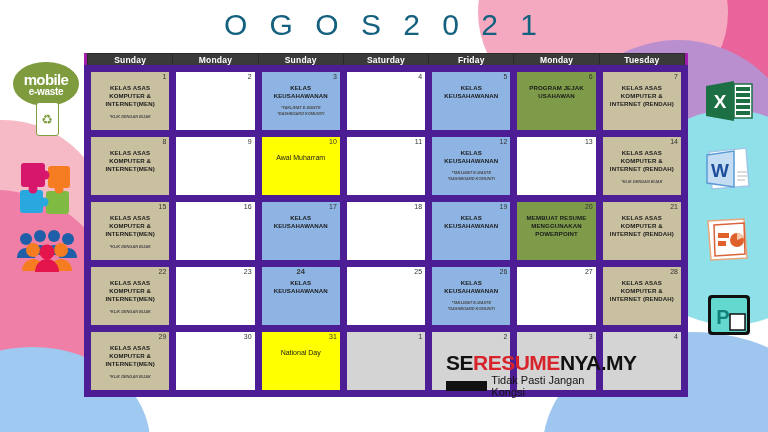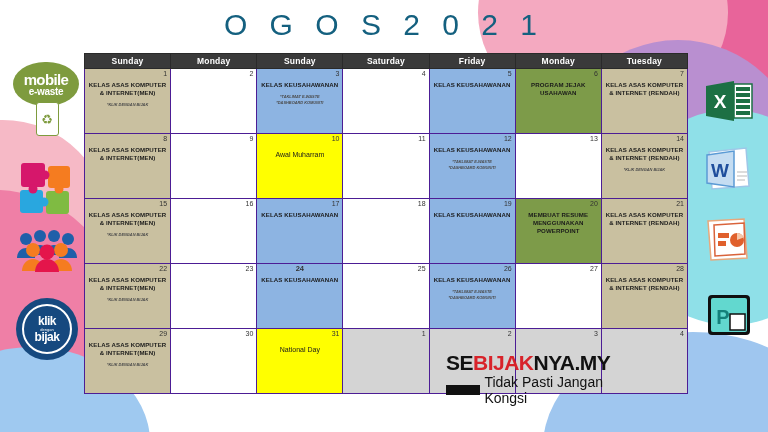--- a/index.html
+++ b/index.html
@@ -30,21 +30,21 @@
   }
 
   
   .cal { position:absolute; left:84px; top:53px; width:604px; height:340px;
          border-collapse:collapse; table-layout:fixed; background:#a21caf; }
   .cal th {
     background:#3a3a3a; color:#ffffff; font-size:8.5px; font-weight:bold;
     height:15px; border:1px solid #2a2a2a; text-align:center; letter-spacing:.2px;
   }
   .cal td {
-    border:1px solid #4c1d95; vertical-align:top; height:65px; position:relative;
+    border:7px solid #4c1d95; vertical-align:top; height:65px; position:relative;
     padding:1px 3px 2px 3px; background:#ffffff;
   }
   .daynum { font-size:7px; color:#333; text-align:right; line-height:8px; display:block; }
   .daynum.c { text-align:center; font-weight:bold; font-size:7.5px; }
   .ev { text-align:center; font-size:6.1px; font-weight:bold; color:#1a1a1a;
         line-height:8.2px; margin-top:3px; letter-spacing:.1px; }
   .ev2 { text-align:center; font-size:7px; color:#1a1a1a; line-height:9px; margin-top:7px; }
   .notes-blk { margin-top:5px; }
   .notes-blk div { text-align:center; font-size:3.9px; font-style:italic; font-weight:bold;
                    color:#4a4a4a; line-height:5.6px; }
@@ -55,21 +55,21 @@
   .bg-yellow{ background:#ffff00 !important; }
   .bg-gray { background:#d4d4d4 !important; }
   .bg-white{ background:#ffffff !important; }
 
   
   .sbn { position:absolute; left:446px; top:352px; width:162px; }
   .sbn-top { font-size:21px; font-weight:bold; letter-spacing:-.5px; line-height:21px; color:#111; }
   .sbn-top .red { color:#d8232a; }
   .sbn-bot { display:flex; align-items:center; margin-top:1px; }
   .sbn-bar { width:46px; height:10px; background:#111; }
-  .sbn-tag { font-size:14px; color:#111; margin-left:4px; font-weight:normal; }
+  .sbn-tag { font-size:11px; color:#111; margin-left:4px; font-weight:normal; }
 
   
   .lg { position:absolute; }
   .ewaste { left:13px; top:62px; width:68px; height:86px; }
   .ew-bubble { width:66px; height:44px; background:#7e9b3e; border-radius:32px/22px;
                display:flex; flex-direction:column; align-items:center; justify-content:center; }
   .ew-t1 { font-size:15px; font-weight:bold; color:#fff; line-height:14px; letter-spacing:-.6px; }
   .ew-t2 { font-size:10px; font-weight:bold; color:#fff; line-height:9px; letter-spacing:-.3px; }
   .ew-phone { width:23px; height:34px; background:#fff; border:1.6px solid #7e9b3e; border-radius:3px;
               margin:-4px auto 0 auto; display:flex; align-items:center; justify-content:center; }
@@ -281,21 +281,21 @@
             <span class="daynum">3</span>
           </td>
           <td class="bg-gray">
             <span class="daynum">4</span>
           </td>
         </tr>
       </tbody>
   </table>
 
   <div class="sbn">
-    <div class="sbn-top"><span>SE</span><span class="red">BIJAK</span><span>NYA.MY</span></div>
+    <div class="sbn-top"><span>SE</span><span class="red">RESUME</span><span>NYA.MY</span></div>
     <div class="sbn-bot">
       <div class="sbn-bar"></div>
       <div class="sbn-tag">Tidak Pasti Jangan Kongsi</div>
     </div>
   </div>
 
   <div class="lg ewaste">
     <div class="ew-bubble">
       <div class="ew-t1">mobile</div>
       <div class="ew-t2">e-waste</div>
@@ -326,27 +326,20 @@
     <circle cx="52" cy="11" r="6" fill="#1f5fa9"></circle>
       <path d="M43 30c0-6 4-10 9-10s9 4 9 10z" fill="#1f5fa9"></path>
     <circle cx="17" cy="22" r="7" fill="#f57c20"></circle>
       <path d="M6 43c0-7 5-12 11-12s11 5 11 12z" fill="#f57c20"></path>
     <circle cx="45" cy="22" r="7" fill="#f57c20"></circle>
       <path d="M34 43c0-7 5-12 11-12s11 5 11 12z" fill="#f57c20"></path>
     <circle cx="31" cy="24" r="7.5" fill="#e4154b"></circle>
       <path d="M19 44c0-7 5-13 12-13s12 6 12 13z" fill="#e4154b"></path>
   </svg>
 
-  <div class="lg klik">
-    <div class="klik-in">
-      <div class="klik-t1">klik</div>
-      <div class="klik-t2">dengan</div>
-      <div class="klik-t3">bijak</div>
-    </div>
-  </div>
 
   <svg class="office ic-excel" viewBox="0 0 50 46">
     <path d="M2 8 L30 3 L30 43 L2 38 Z" fill="#1d7044"></path>
     <rect x="30" y="6" width="18" height="34" fill="#fff" stroke="#1d7044" stroke-width="1.5"></rect>
     <g fill="#1d7044">
         <rect x="32" y="9" width="14" height="4"></rect>
         <rect x="32" y="15" width="14" height="4"></rect>
     <rect x="32" y="21" width="14" height="4"></rect>
         <rect x="32" y="27" width="14" height="4"></rect>
         <rect x="32" y="33" width="14" height="4"></rect>

